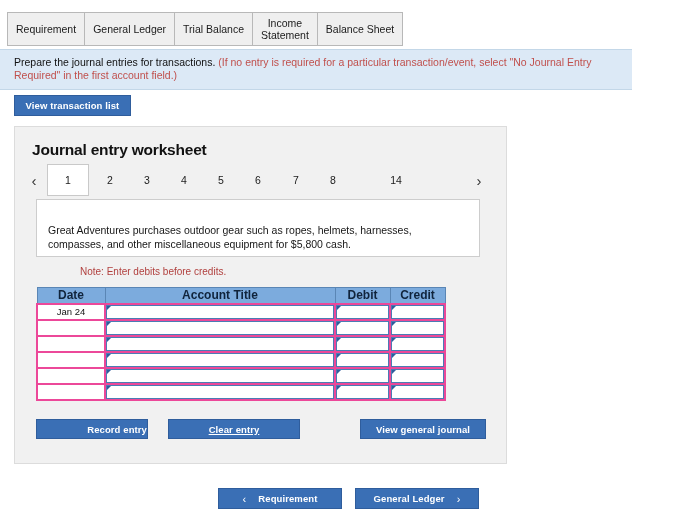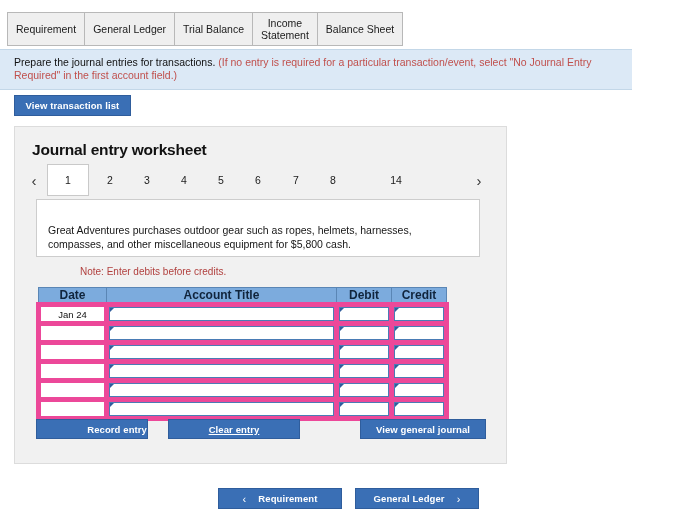--- a/index.html
+++ b/index.html
@@ -162,21 +162,21 @@
   .jtable th {
     background: #7cabdd;
     border: 1px solid #5a86b5;
     font-size: 12px;
     font-weight: bold;
     color: #10243c;
     height: 16px;
     padding: 0;
   }
   .jtable td {
-    border: 5px solid #ec4899;
+    border: 2px solid #ec4899;
     background: #ffffff;
     height: 16px;
     padding: 0;
     vertical-align: middle;
   }
   .col-date { width: 68px; }
   .col-acct { width: 230px; }
   .col-debit { width: 55px; }
   .col-credit { width: 55px; }
 

